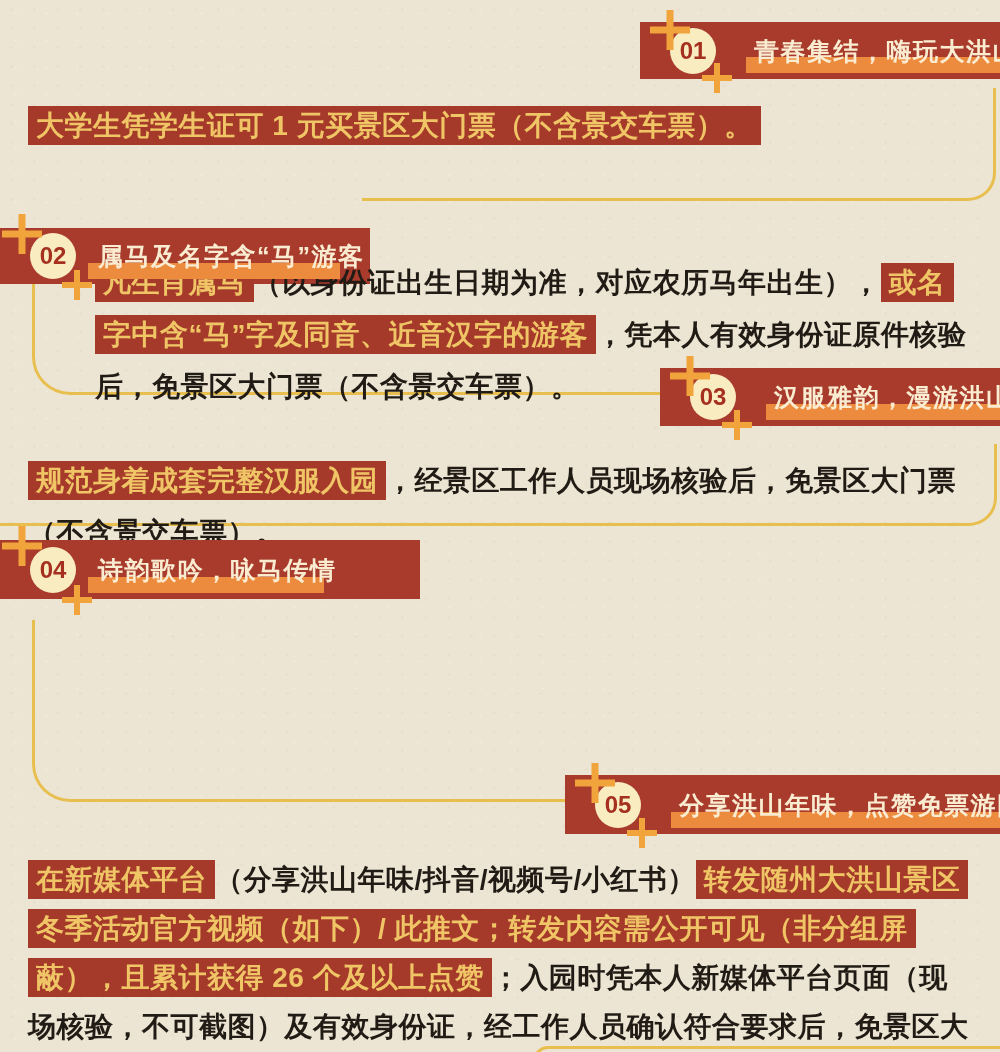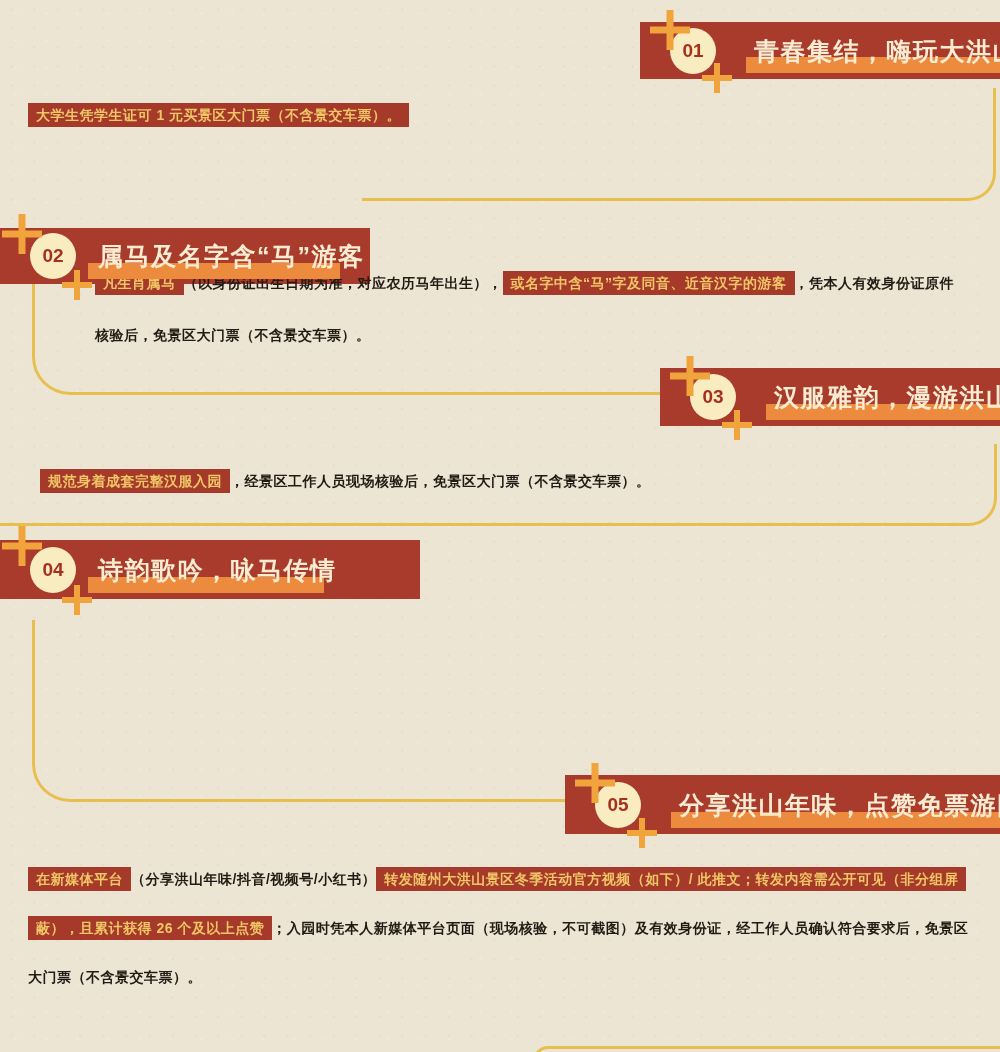--- a/index.html
+++ b/index.html
@@ -21,21 +21,21 @@
   
   .banner{
     position:absolute;
     background:#a83b2c;
   }
   .circle{
     position:absolute;left:30px;top:50%;transform:translateY(-50%);
     width:46px;height:46px;border-radius:50%;
     background:#f8ecc0;color:#a5301f;
     display:flex;align-items:center;justify-content:center;
-    font-size:19px;font-weight:700;z-index:3;
+    font-size:24px;font-weight:700;z-index:3;
   }
   .title{
     position:absolute;top:50%;transform:translateY(-50%);
     color:#f9ecd1;font-size:25px;font-weight:700;letter-spacing:1.5px;
     white-space:nowrap;z-index:2;
   }
   .underbar{
     position:absolute;height:16px;background:#ec8b3d;z-index:1;
   }
   .plus{position:absolute;z-index:4;}
@@ -72,31 +72,31 @@
 
   .b05{left:565px;top:775px;width:435px;height:59px;}
   .b05 .title{left:114px;}
   .b05 .underbar{left:106px;right:0;bottom:6px;}
   .b05 .plus-big{left:10px;top:-12px;}
   .b05 .plus-small{left:62px;bottom:-14px;}
 
   
   .para{
     position:absolute;margin:0;
-    font-size:14px;font-weight:700;color:#211b15;
+    font-size:28px;font-weight:700;color:#211b15;
     letter-spacing:.5px;
   }
   .hl{
     background:#a5392a;color:#efc566;
     padding:4px 8px;
     -webkit-box-decoration-break:clone;box-decoration-break:clone;
   }
   .p01{left:28px;top:107px;}
   .p02{left:95px;top:257px;width:872px;line-height:52px;}
-  .p03{left:28px;top:455px;width:960px;line-height:52px;margin-left:12px;}
+  .p03{left:28px;top:455px;width:960px;line-height:52px;}
   .p04{left:95px;top:620px;width:872px;line-height:54px;}
   .p05{left:28px;top:855px;width:948px;line-height:49px;}
 
   
   .conn{position:absolute;}
   .conn-right{border-right:3px solid #e8bf4e;border-bottom:3px solid #e8bf4e;border-bottom-right-radius:28px;}
   .conn-left{border-left:3px solid #e8bf4e;border-bottom:3px solid #e8bf4e;border-bottom-left-radius:38px;}
   #connA{left:362px;top:88px;width:631px;height:110px;}
   #connB{left:32px;top:248px;width:630px;height:144px;}
   #connC{left:0;top:444px;width:994px;height:79px;}

